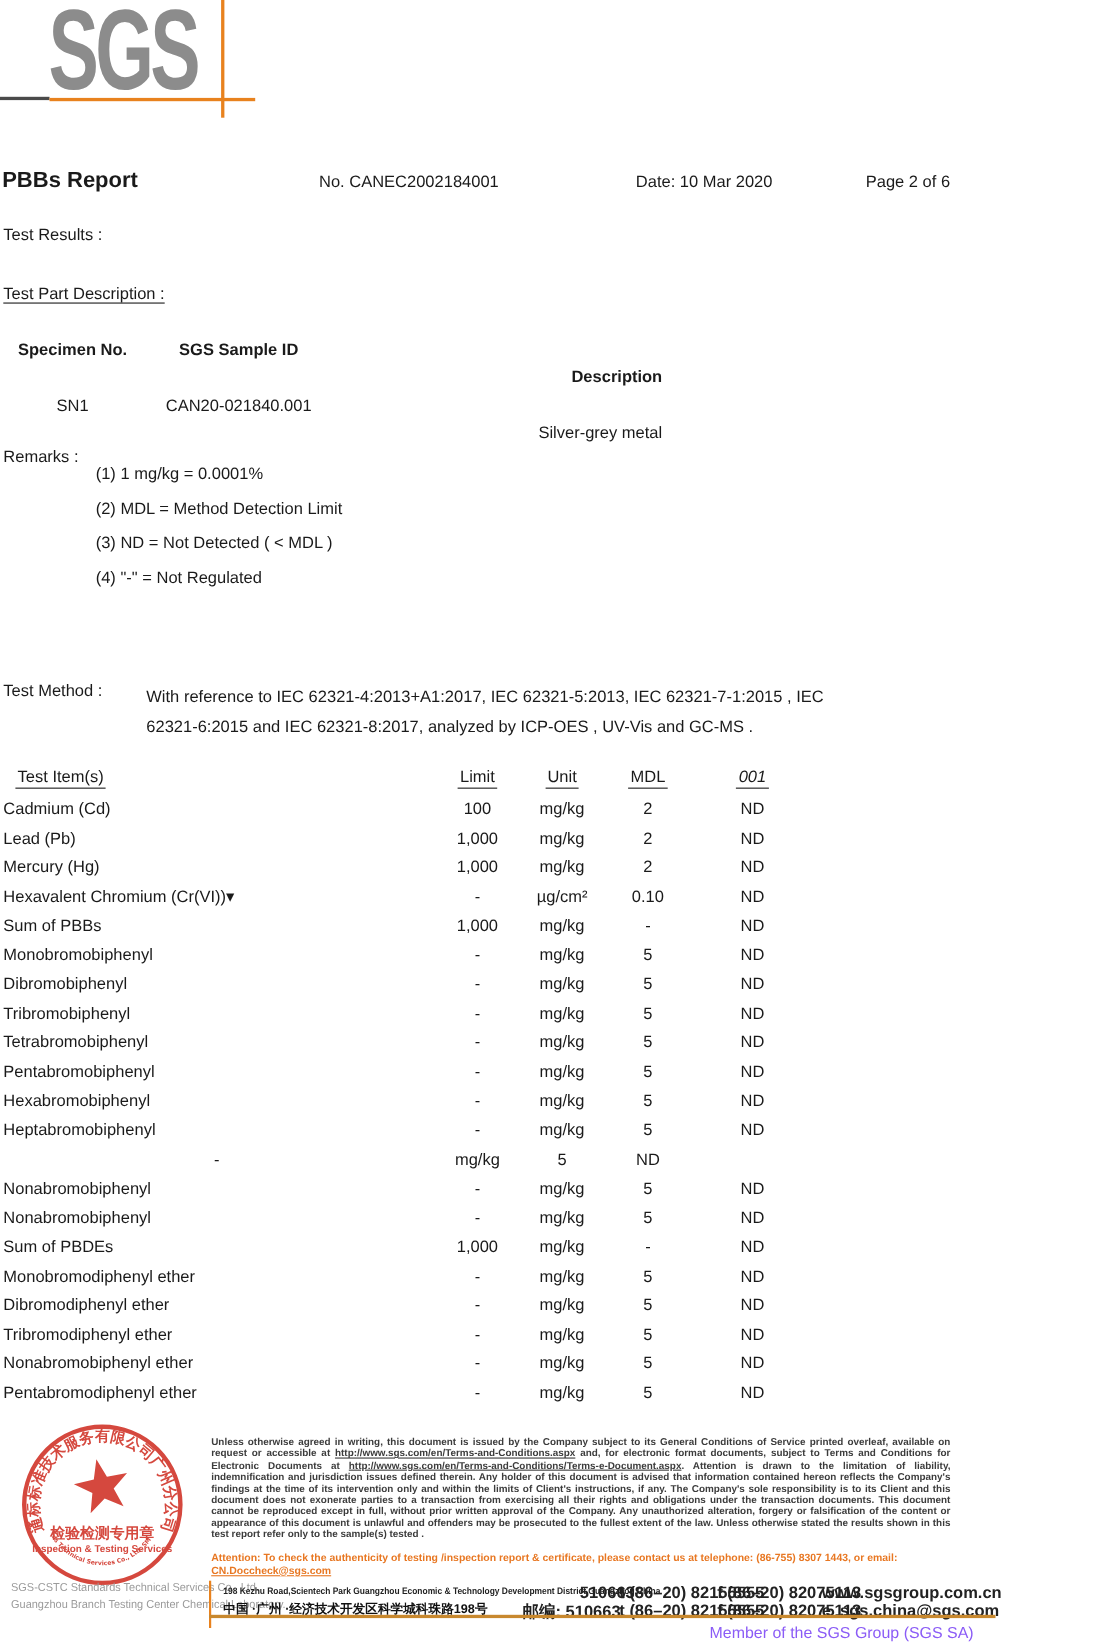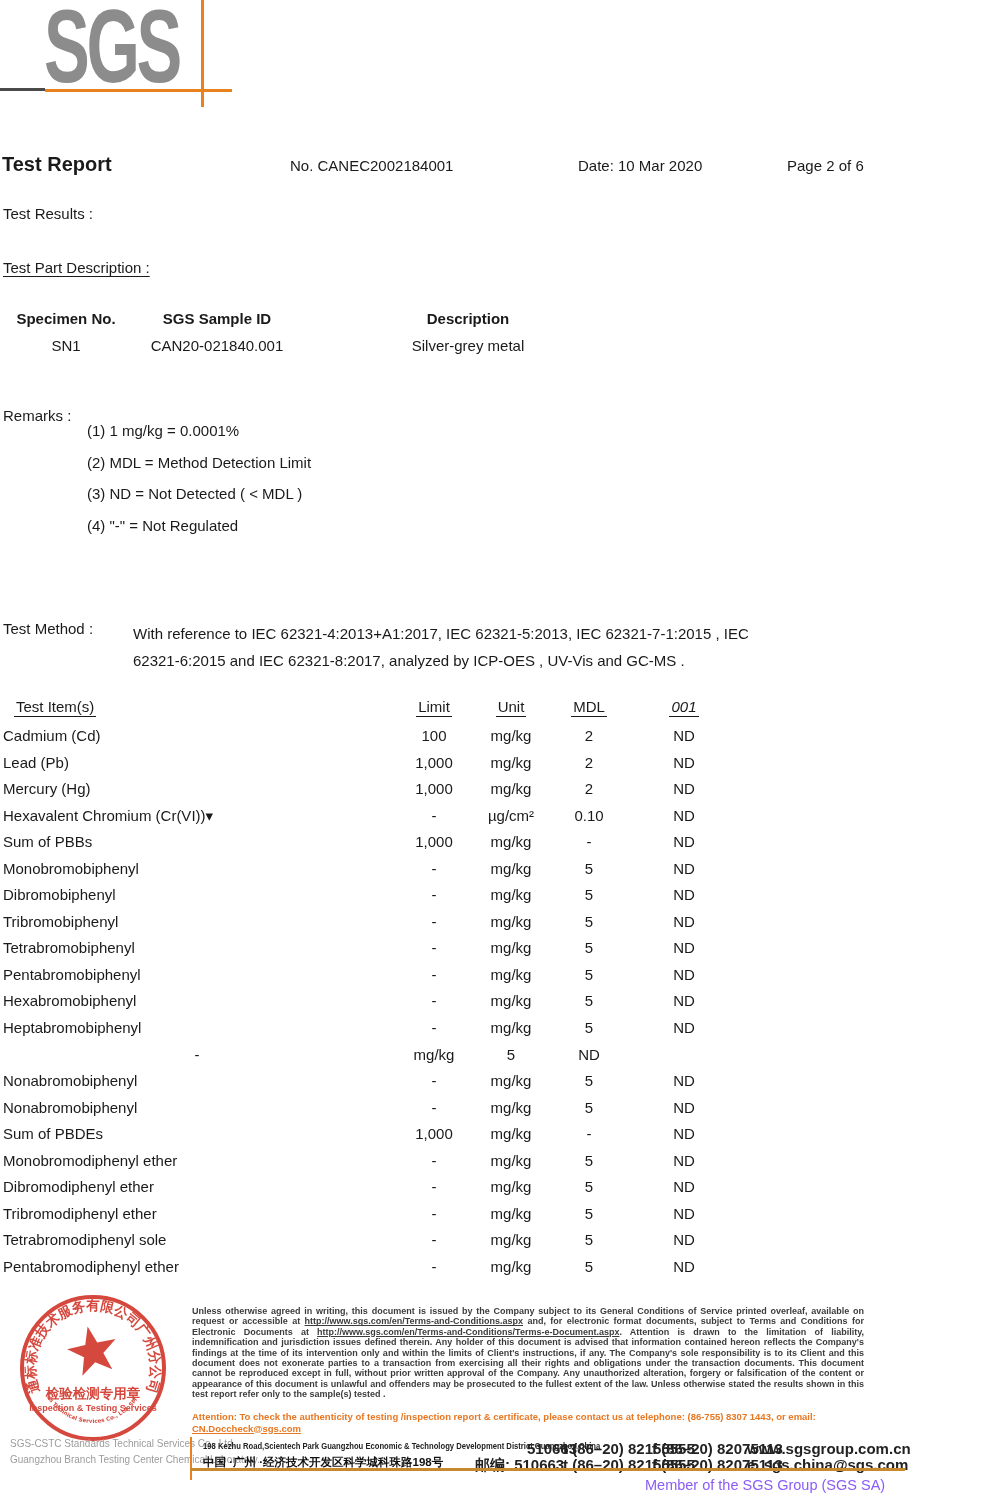--- a/index.html
+++ b/index.html
@@ -32,21 +32,21 @@
 
   .test-results { left:3px; top:205px; }
   .tpd { left:3px; top:259px; }
 
   
   .spec { left:0; top:305px; width:760px; }
   .spec-row { display:grid; grid-template-columns:132px 170px 300px; line-height:27px; }
   .spec-h { font-weight:700; }
   .spec-c1 { text-align:center; }
   .spec-c2 { text-align:center; }
-  .spec-c3 { text-align:center; padding-left:32px; }
+  .spec-c3 { text-align:right; padding-left:32px;margin-top:24px; }
 
   
   .remarks-lbl { left:3px; top:407px; }
   .remarks-list { left:87px; top:415px; line-height:31.7px; }
 
   .rohs { left:2px; top:568px; font-weight:700; }
   .rohs span { border-bottom:1.5px solid #1a1a1a; padding-bottom:1px; }
 
   .tm-lbl { left:3px; top:620px; }
   .tm-text { left:133px; top:620px; line-height:27px; }
@@ -95,21 +95,21 @@
 </head>
 <body>
 
 <div class="page">
 
   <div class="logo-text">SGS</div>
   <div class="logo-hline-dark"></div>
   <div class="logo-hline-orange"></div>
   <div class="logo-vline"></div>
 
-  <div class="abs title">Test Report</div>
+  <div class="abs title">PBBs Report</div>
   <div class="abs hno lbl15">No. CANEC2002184001</div>
   <div class="abs hdate lbl15">Date: 10 Mar 2020</div>
   <div class="abs hpage lbl15">Page 2 of 6</div>
 
   <div class="abs test-results">Test Results :</div>
   <div class="abs tpd"><span class="under">Test Part Description :</span></div>
 
   <div class="abs spec">
     <div class="spec-row spec-h">
       <span class="spec-c1">Specimen No.</span>
@@ -275,21 +275,21 @@
         <span class="c-res">ND</span>
       </div>
         <div class="rt-grid rt-row">
         <span class="c-item">Tribromodiphenyl ether</span>
         <span class="c-limit">-</span>
         <span class="c-unit">mg/kg</span>
         <span class="c-mdl">5</span>
         <span class="c-res">ND</span>
       </div>
         <div class="rt-grid rt-row">
-        <span class="c-item">Tetrabromodiphenyl sole</span>
+        <span class="c-item">Nonabromobiphenyl ether</span>
         <span class="c-limit">-</span>
         <span class="c-unit">mg/kg</span>
         <span class="c-mdl">5</span>
         <span class="c-res">ND</span>
       </div>
         <div class="rt-grid rt-row">
         <span class="c-item">Pentabromodiphenyl ether</span>
         <span class="c-limit">-</span>
         <span class="c-unit">mg/kg</span>
         <span class="c-mdl">5</span>

